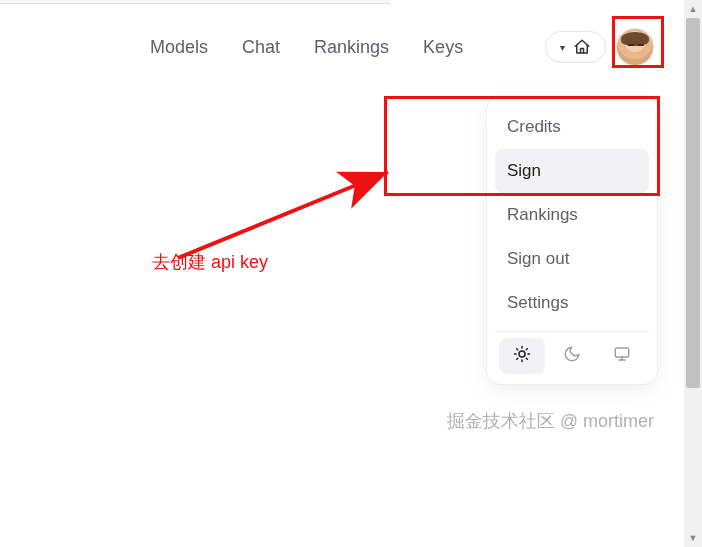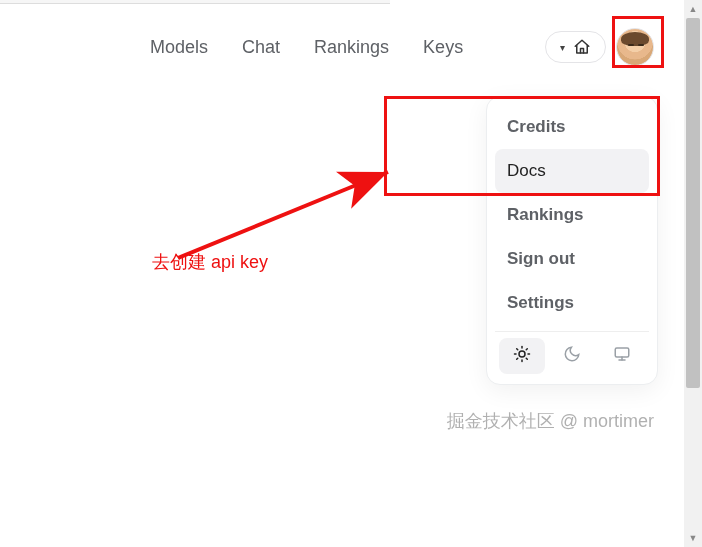--- a/index.html
+++ b/index.html
@@ -125,21 +125,20 @@
       border-radius: 14px;
       box-shadow: 0 6px 24px rgba(0,0,0,0.06);
       padding: 8px;
     }
     .dropdown-item {
       padding: 12px 12px;
       font-size: 17px;
       color: #5e6166;
       border-radius: 8px;
       cursor: pointer;
-      font-weight: bold;
     }
     .dropdown-item.active {
       background: #f2f2f4;
       color: #222;
       font-weight: 500;
     }
     .theme-row {
       display: flex;
       gap: 4px;
       padding: 6px 4px 2px;
@@ -227,21 +226,21 @@
               <path d="M10 20v-6h4v6"></path>
           </svg>
         </span>
       </div>
       <div class="avatar"></div>
     </div>
   </nav>
 
   <div class="dropdown">
     <div class="dropdown-item">Credits</div>
-    <div class="dropdown-item active">Docs</div>
+    <div class="dropdown-item active">Sign</div>
     <div class="dropdown-item">Rankings</div>
     <div class="dropdown-item">Sign out</div>
     <div class="dropdown-item">Settings</div>
     <div class="theme-row">
       <div class="theme-btn active">
         <span>
           <svg width="18" height="18" viewBox="0 0 24 24" fill="none" stroke="currentColor" stroke-width="2" stroke-linecap="round">
               <circle cx="12" cy="12" r="4"></circle>
               <line x1="12" y1="2" x2="12" y2="4"></line>
               <line x1="12" y1="20" x2="12" y2="22"></line>

